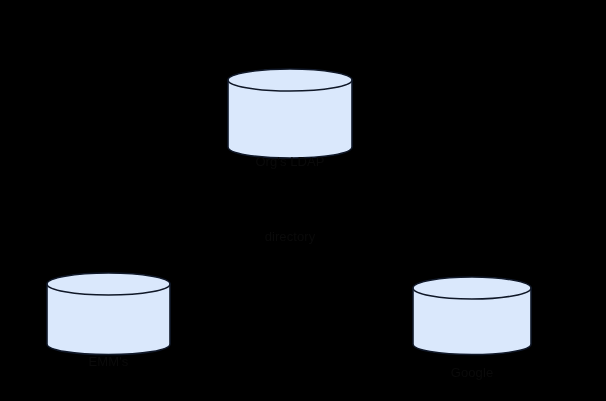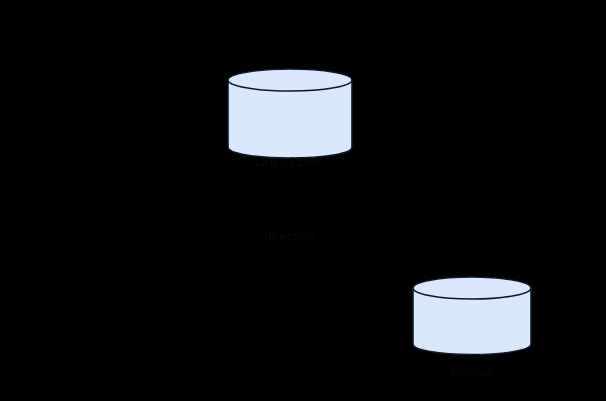--- a/index.html
+++ b/index.html
@@ -48,20 +48,30 @@
     <svg width="126" height="91" viewBox="0 0 126 91">
       <path d="M1,12 L1,79 C1,85.6 29,90 63,90 C97,90 125,85.6 125,79 L125,12 Z" fill="#dae8fc" stroke="#101828" stroke-width="1.6" stroke-linejoin="round"></path>
       <ellipse cx="63" cy="12" rx="62" ry="11" fill="#dae8fc" stroke="#101828" stroke-width="1.6"></ellipse>
     </svg>
     <div class="cyl-label" style="top:31px;">
       <div>Org's LDAP</div>
       <div>directory</div>
     </div>
   </div>
 
+  <div class="cylinder" style="left:46px; top:272px; width:125px; height:84px;">
+    <svg width="125" height="84" viewBox="0 0 125 84">
+      <path d="M1,12 L1,72 C1,78.4 28.5,82.5 62.5,82.5 C96.5,82.5 124,78.4 124,72 L124,12 Z" fill="#dae8fc" stroke="#101828" stroke-width="1.6" stroke-linejoin="round"></path>
+      <ellipse cx="62.5" cy="12" rx="61.5" ry="11" fill="#dae8fc" stroke="#101828" stroke-width="1.6"></ellipse>
+    </svg>
+    <div class="cyl-label" style="top:27px;">
+      <div>EMM's</div>
+      
+    </div>
+  </div>
 
   <div class="cylinder" style="left:412px; top:276px; width:120px; height:80px;">
     <svg width="120" height="80" viewBox="0 0 120 80">
       <path d="M1,12 L1,68 C1,74.2 27,78.5 60,78.5 C93,78.5 119,74.2 119,68 L119,12 Z" fill="#dae8fc" stroke="#101828" stroke-width="1.6" stroke-linejoin="round"></path>
       <ellipse cx="60" cy="12" rx="59" ry="11" fill="#dae8fc" stroke="#101828" stroke-width="1.6"></ellipse>
     </svg>
     <div class="cyl-label" style="top:34px;">
       <div>Google</div>
     </div>
   </div>

